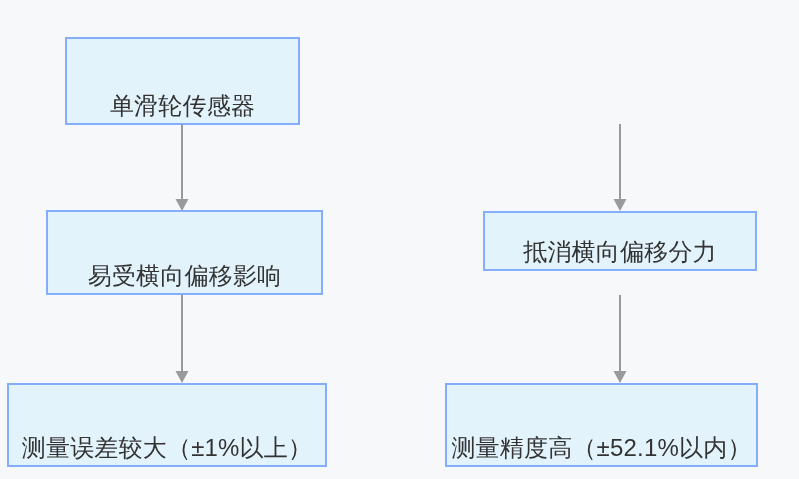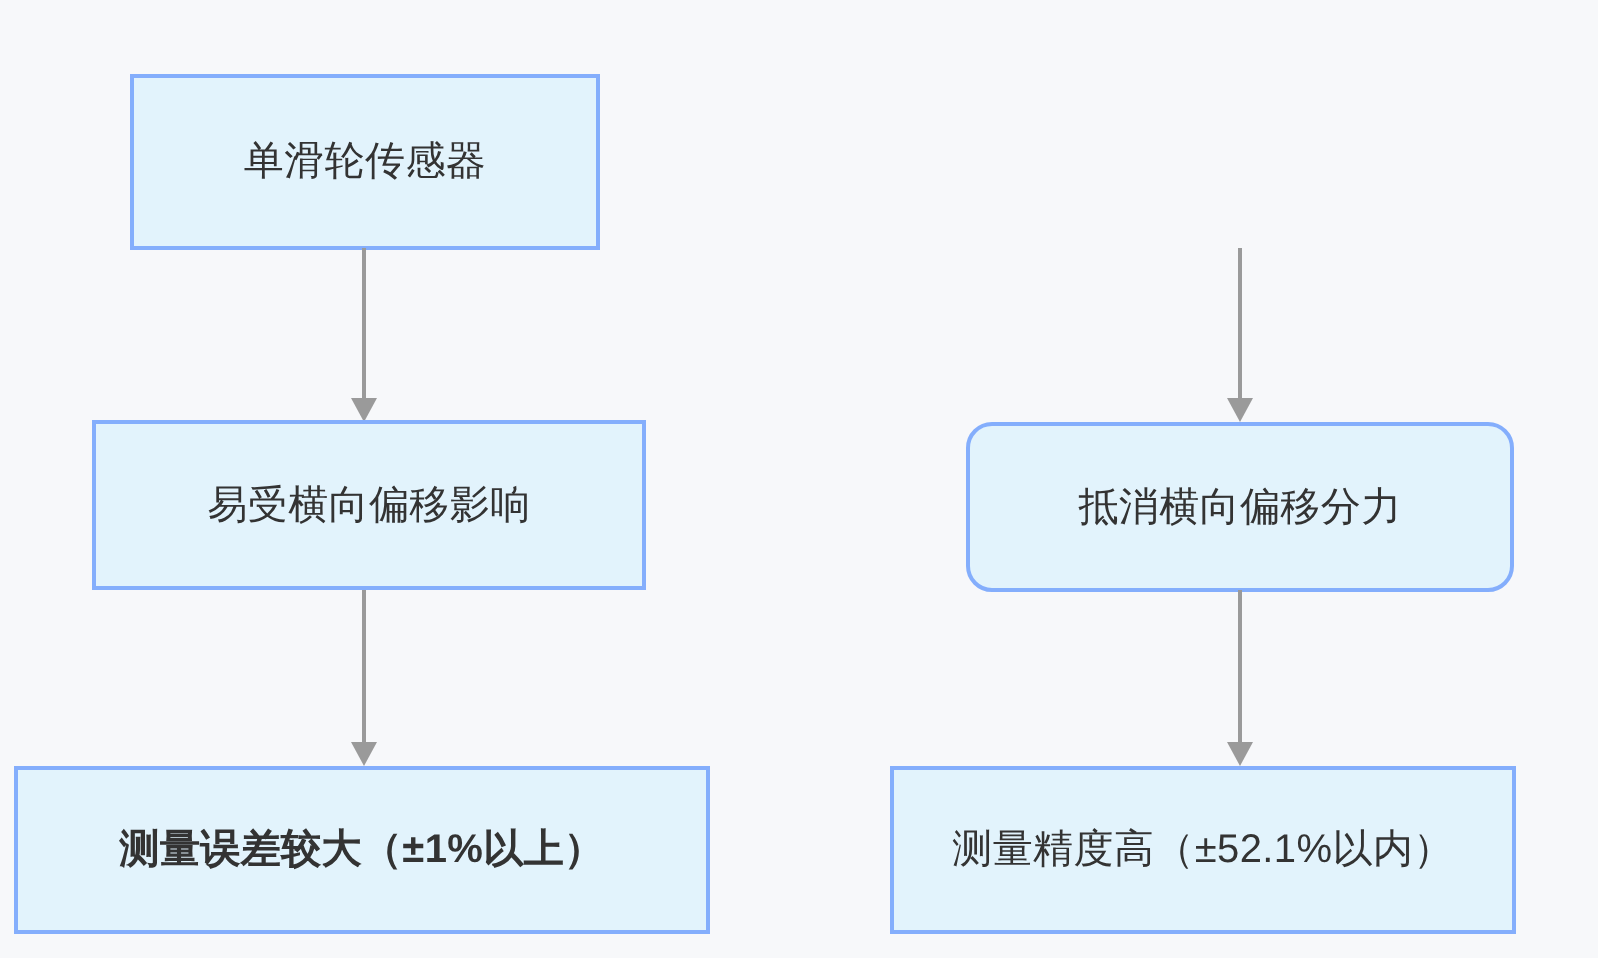--- a/index.html
+++ b/index.html
@@ -17,24 +17,24 @@
     position: relative;
     width: 799px;
     height: 479px;
   }
   .node {
     position: absolute;
     box-sizing: border-box;
     background: #e2f3fc;
     border: 2px solid #84aefc;
     display: flex;
-    align-items: center;
+    align-items: flex-end;
     justify-content: center;
     color: #333333;
-    font-size: 20px;
+    font-size: 24px;
     line-height: 1.4;
     letter-spacing: 0.2px;
     white-space: nowrap;
   }
   .node-label {
     display: block;
   }
   .connector {
     position: absolute;
     overflow: visible;
@@ -65,31 +65,31 @@
 
   <div class="node" style="left:46px; top:210px; width:277px; height:85px;">
     <span class="node-label">易受横向偏移影响</span>
   </div>
 
   <svg class="connector" style="left:170px; top:295px; width:24px; height:89px;" viewBox="0 0 24 89">
     <line class="conn-line" x1="12" y1="0" x2="12" y2="77"></line>
     <polygon class="conn-head" points="5.5,76 18.5,76 12,88"></polygon>
   </svg>
 
-  <div class="node" style="left:7px; top:383px; width:348px; height:84px;font-weight:bold;">
+  <div class="node" style="left:7px; top:383px; width:320px; height:84px;">
     <span class="node-label">测量误差较大（±1%以上）</span>
   </div>
 
 
   <svg class="connector" style="left:608px; top:124px; width:24px; height:88px;" viewBox="0 0 24 88">
     <line class="conn-line" x1="12" y1="0" x2="12" y2="76"></line>
     <polygon class="conn-head" points="5.5,75 18.5,75 12,87"></polygon>
   </svg>
 
-  <div class="node" style="left:483px; top:211px; width:274px; height:85px;border-radius:13px;">
+  <div class="node" style="left:483px; top:211px; width:274px; height:60px;">
     <span class="node-label">抵消横向偏移分力</span>
   </div>
 
   <svg class="connector" style="left:608px; top:295px; width:24px; height:89px;" viewBox="0 0 24 89">
     <line class="conn-line" x1="12" y1="0" x2="12" y2="77"></line>
     <polygon class="conn-head" points="5.5,76 18.5,76 12,88"></polygon>
   </svg>
 
   <div class="node" style="left:445px; top:383px; width:313px; height:84px;">
     <span class="node-label">测量精度高（±52.1%以内）</span>

